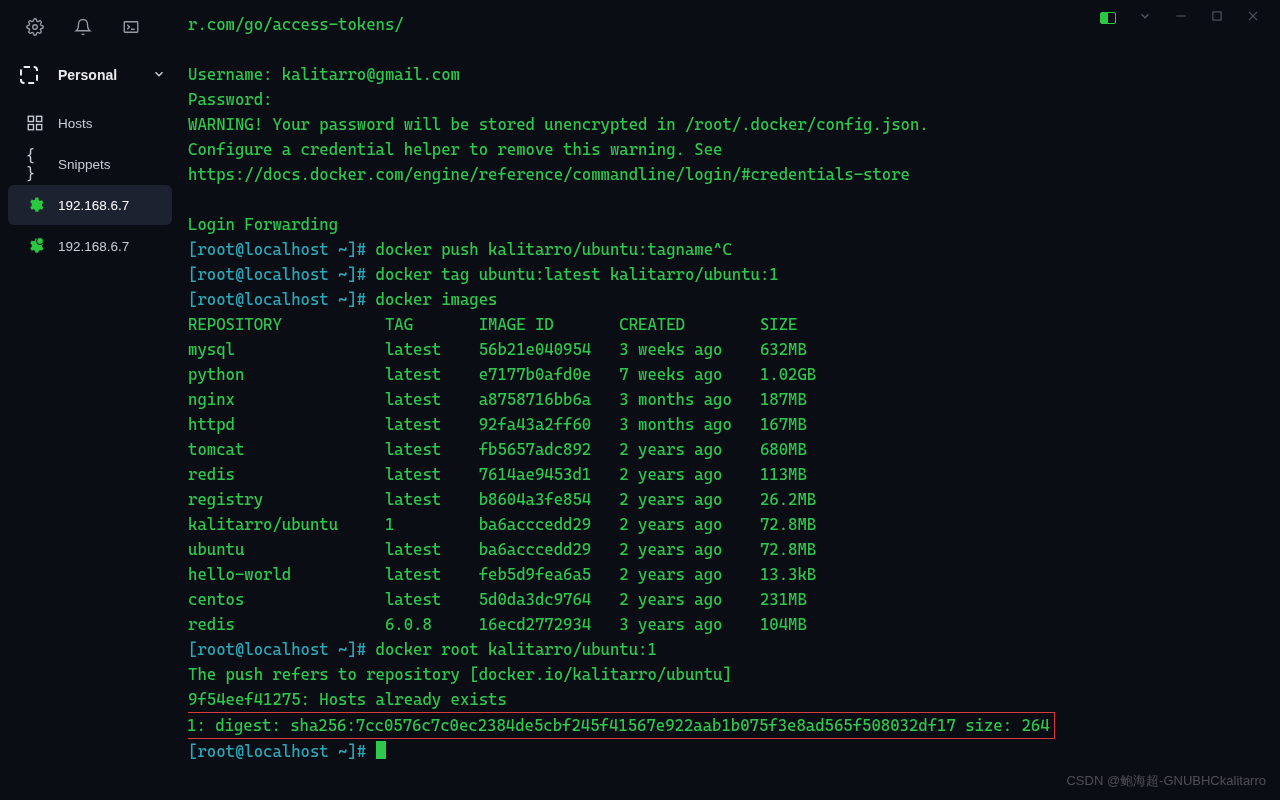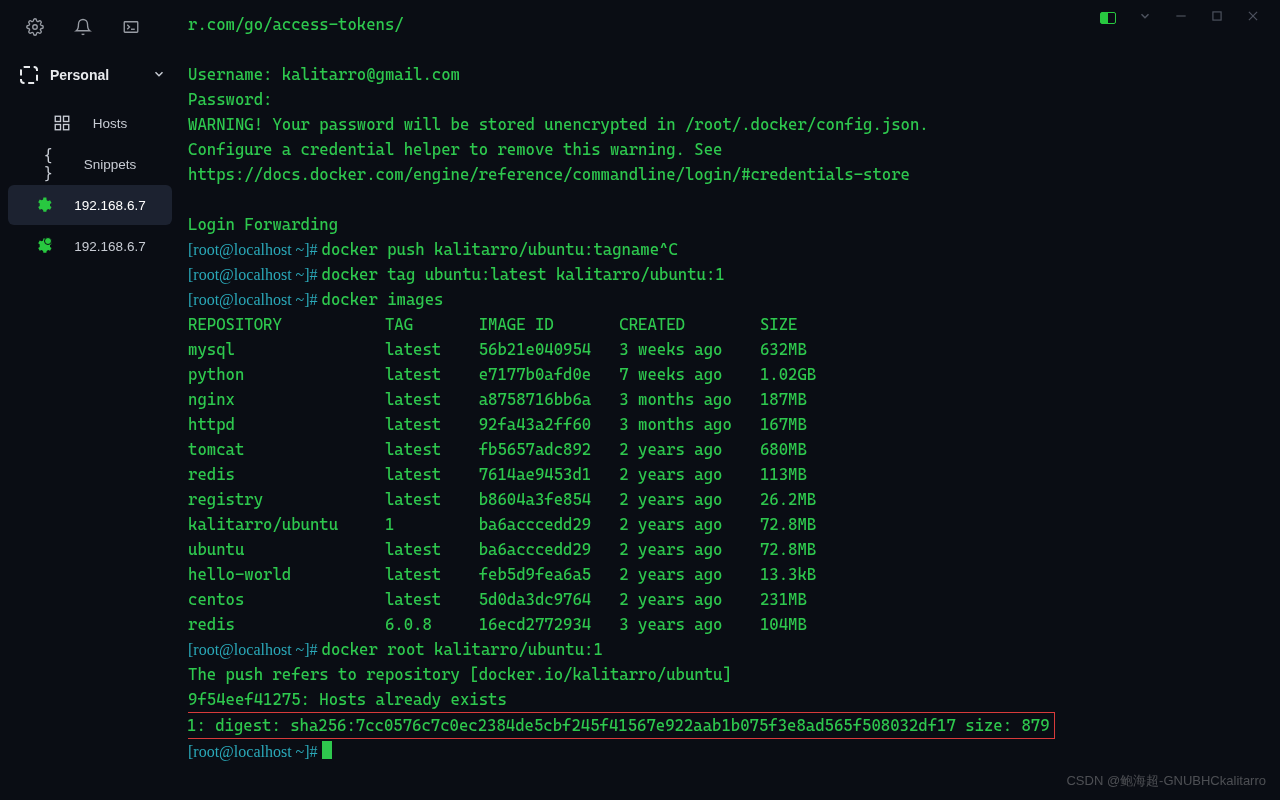--- a/index.html
+++ b/index.html
@@ -49,42 +49,41 @@
   display: flex;
   gap: 30px;
   padding: 10px 20px 16px 26px;
   align-items: center;
 }
 .toprow svg { width: 18px; height: 18px; opacity: 0.75; }
 .workspace {
   display: flex;
   align-items: center;
   padding: 10px 14px 18px 20px;
-  gap: 12px;
+  gap: 20px;
   font-weight: 600;
   font-size: 14px;
   color: #e8eaed;
 }
 .wicon {
   width: 18px; height: 18px;
   border: 2px dashed #e8eaed;
   border-radius: 4px;
 }
 .chev { margin-left: auto; }
 .nav-item {
   display: flex;
   align-items: center;
-  gap: 22px;
+  gap: 14px;
   padding: 11px 18px;
   font-size: 13.5px;
   color: #c8ccd4;
   cursor: pointer;
   border-radius: 6px;
   margin: 1px 8px;
-  justify-content: center;
 }
 .nav-item svg, .nav-item .nicon { width: 18px; height: 18px; flex-shrink: 0; }
 .nav-item.active {
   background: #1c2230;
   color: #fff;
 }
 .gear-green { color: #28c840; }
 .status-dot {
   position: absolute;
   width: 8px; height: 8px;
@@ -100,21 +99,21 @@
   right: 0;
   top: 12px;
   bottom: 0;
   font-family: "Cascadia Mono", "Consolas", monospace;
   font-size: 16px;
   line-height: 25px;
   color: #2ec84e;
   white-space: pre;
   overflow: hidden;
 }
-.cyan { color: #2aa8b8; font-family: Liberation Serif, serif; }
+.cyan { color: #2aa8b8; }
 .cursor {
   display: inline-block;
   width: 10px;
   height: 18px;
   background: #2ec84e;
   vertical-align: -2px;
 }
 .redbox {
   border: 1.5px solid #d83b3b;
   display: inline-block;
@@ -253,16 +252,16 @@
 <span>redis                latest    7614ae9453d1   2 years ago    113MB</span>
 <span>registry             latest    b8604a3fe854   2 years ago    26.2MB</span>
 <span>kalitarro/ubuntu     1         ba6acccedd29   2 years ago    72.8MB</span>
 <span>ubuntu               latest    ba6acccedd29   2 years ago    72.8MB</span>
 <span>hello-world          latest    feb5d9fea6a5   2 years ago    13.3kB</span>
 <span>centos               latest    5d0da3dc9764   2 years ago    231MB</span>
 <span>redis                6.0.8     16ecd2772934   3 years ago    104MB</span>
 <span class="cyan">[root@localhost ~]# </span><span>docker root kalitarro/ubuntu:1</span>
 <span>The push refers to repository [docker.io/kalitarro/ubuntu]</span>
 <span>9f54eef41275: Hosts already exists</span>
-<span class="redbox"><span>1: digest: sha256:7cc0576c7c0ec2384de5cbf245f41567e922aab1b075f3e8ad565f508032df17 size: 879</span></span>
+<span class="redbox"><span>1: digest: sha256:7cc0576c7c0ec2384de5cbf245f41567e922aab1b075f3e8ad565f508032df17 size: 264</span></span>
 <span class="cyan">[root@localhost ~]# </span><span class="cursor"></span></div>
 
 <div class="watermark">CSDN @鲍海超-GNUBHCkalitarro</div>
 
 </body></html>

